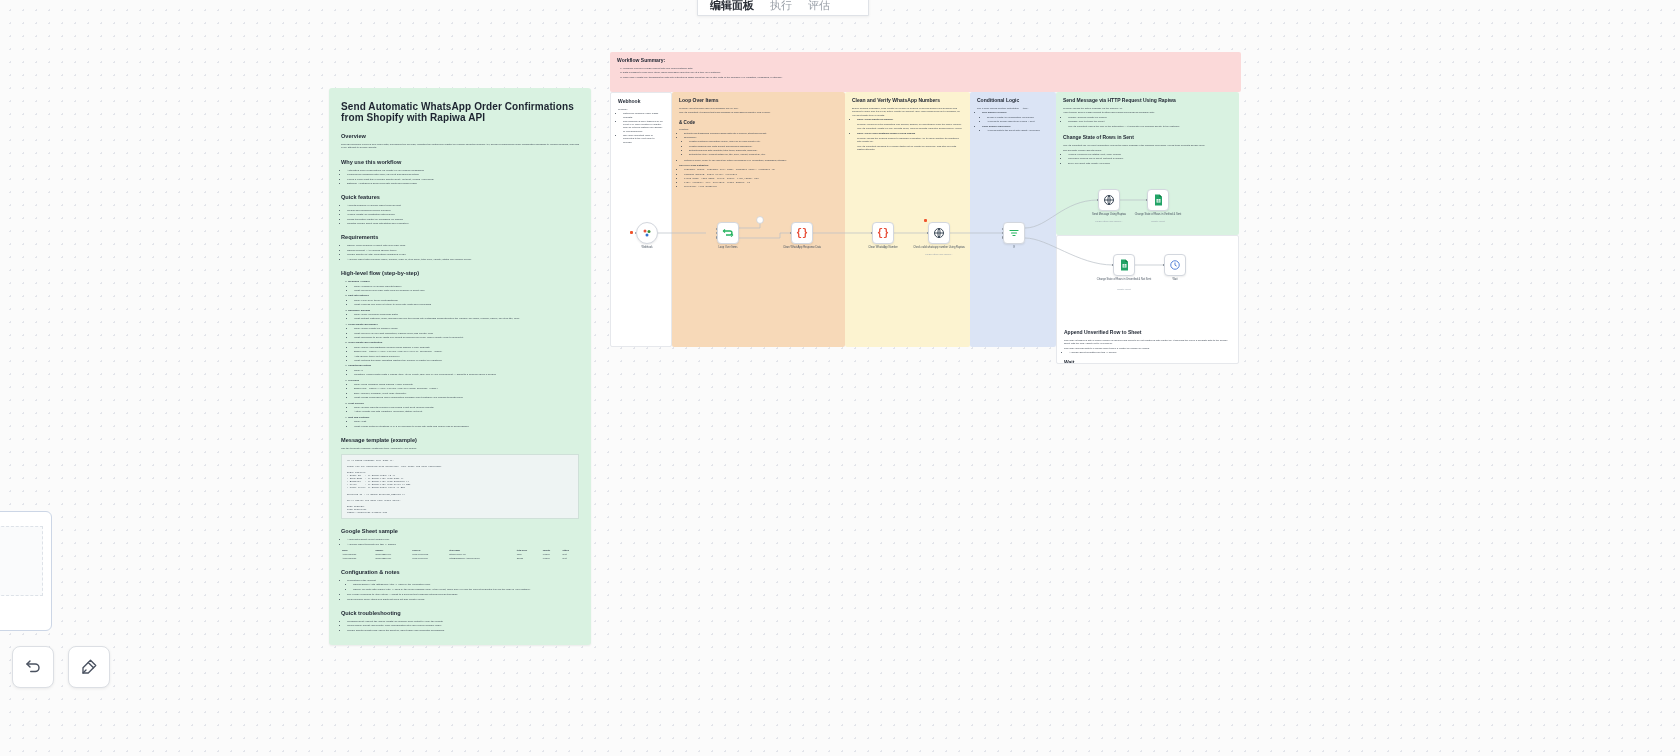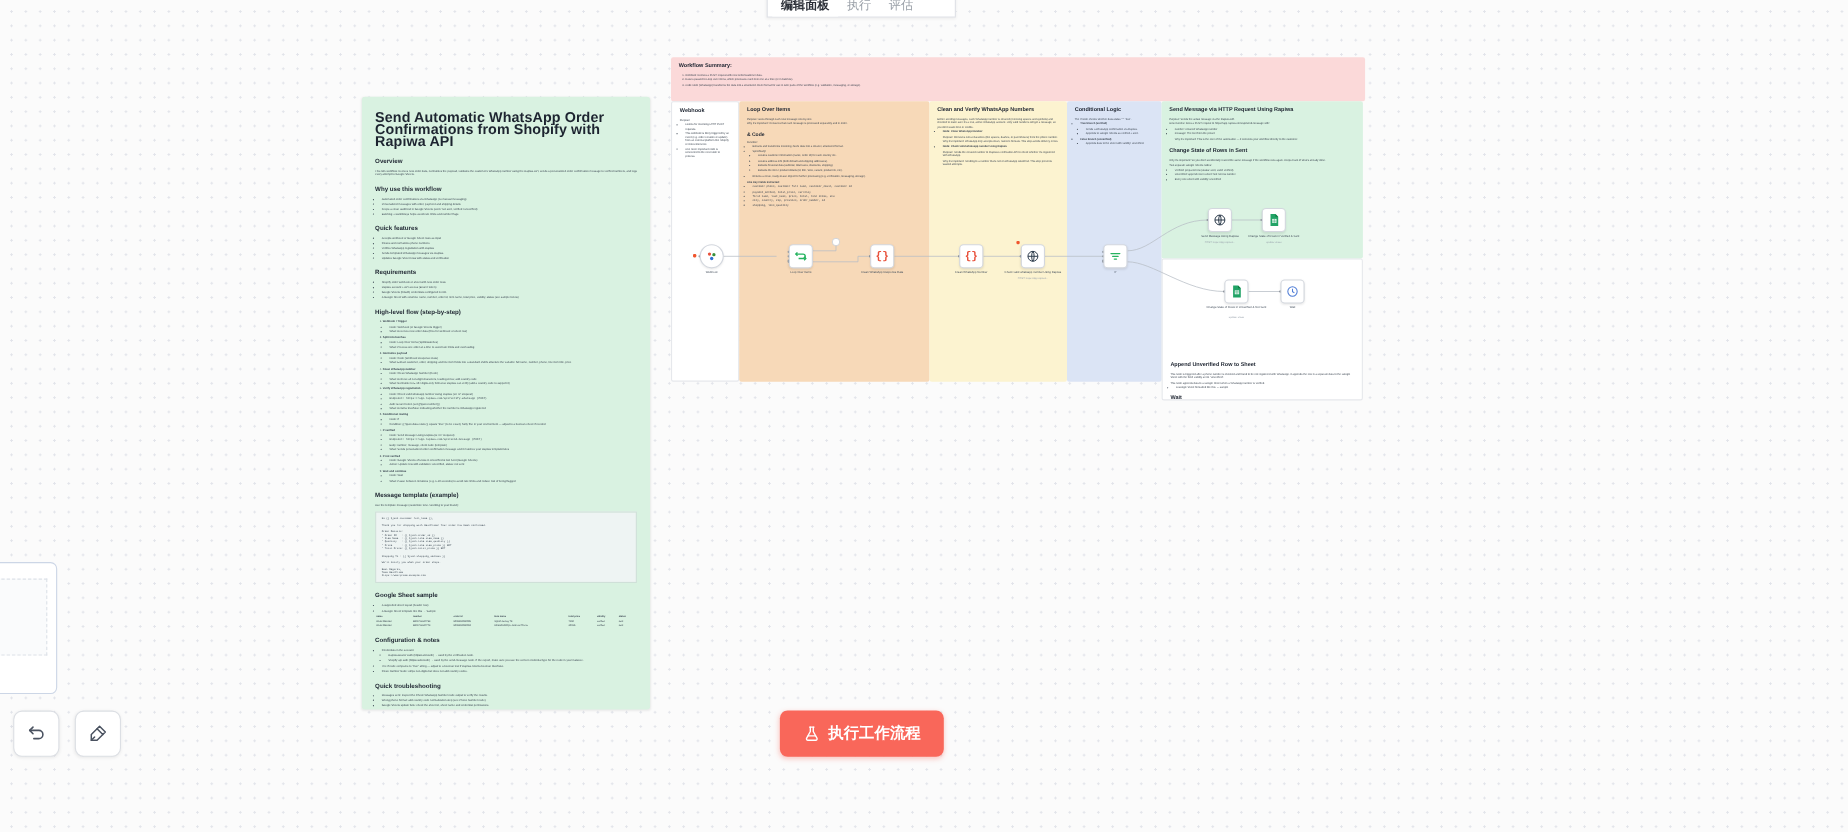--- a/index.html
+++ b/index.html
@@ -47,21 +47,21 @@
     position: absolute;
     left: 329px; top: 88px;
     width: 262px; height: 557px;
     background: #d9f2e1;
     border-radius: 3px;
     padding: 10px 12px;
     overflow: hidden;
     box-shadow: 0 1px 2px rgba(0,0,0,.07);
   }
   #doccard h1 {
-    font-size: 13px; line-height: 11px;
+    font-size: 10px; line-height: 11px;
     margin: 3px 0 9px; color: #1d2430; font-weight: bold;
     letter-spacing: .1px;
   }
   #doccard h2 {
     font-size: 5.6px; line-height: 8px;
     margin: 8px 0 3px; color: #1d2430; font-weight: bold;
   }
   #doccard p, #doccard li {
     font-size: 2.5px; line-height: 3.4px;
     margin: 1px 0; color: #37424f;
@@ -626,22 +626,14 @@
     </svg>
   </div>
   <div class="minibtn" id="btn-tool">
     <svg width="18" height="18" viewBox="0 0 24 24" fill="none" stroke="#4a5260" stroke-width="1.8" stroke-linecap="round" stroke-linejoin="round">
       <path d="M14 3l7 7-3 3-7-7z"></path>
         <path d="M11 6L4 13v7h7l7-7"></path>
         <path d="M4 20l4-4"></path>
     </svg>
   </div>
 
-  <div id="runbtn">
-    <svg width="16" height="16" viewBox="0 0 24 24" fill="none" stroke="#ffffff" stroke-width="1.9" stroke-linecap="round" stroke-linejoin="round">
-      <path d="M9 3h6"></path>
-        <path d="M10 3v6l-5 9a2 2 0 0 0 1.8 3h10.4A2 2 0 0 0 19 18l-5-9V3"></path>
-      <path d="M7 15h10"></path>
-    </svg>
-    <span>执行工作流程</span>
-  </div>
 
 </div>
 
 </body></html>

